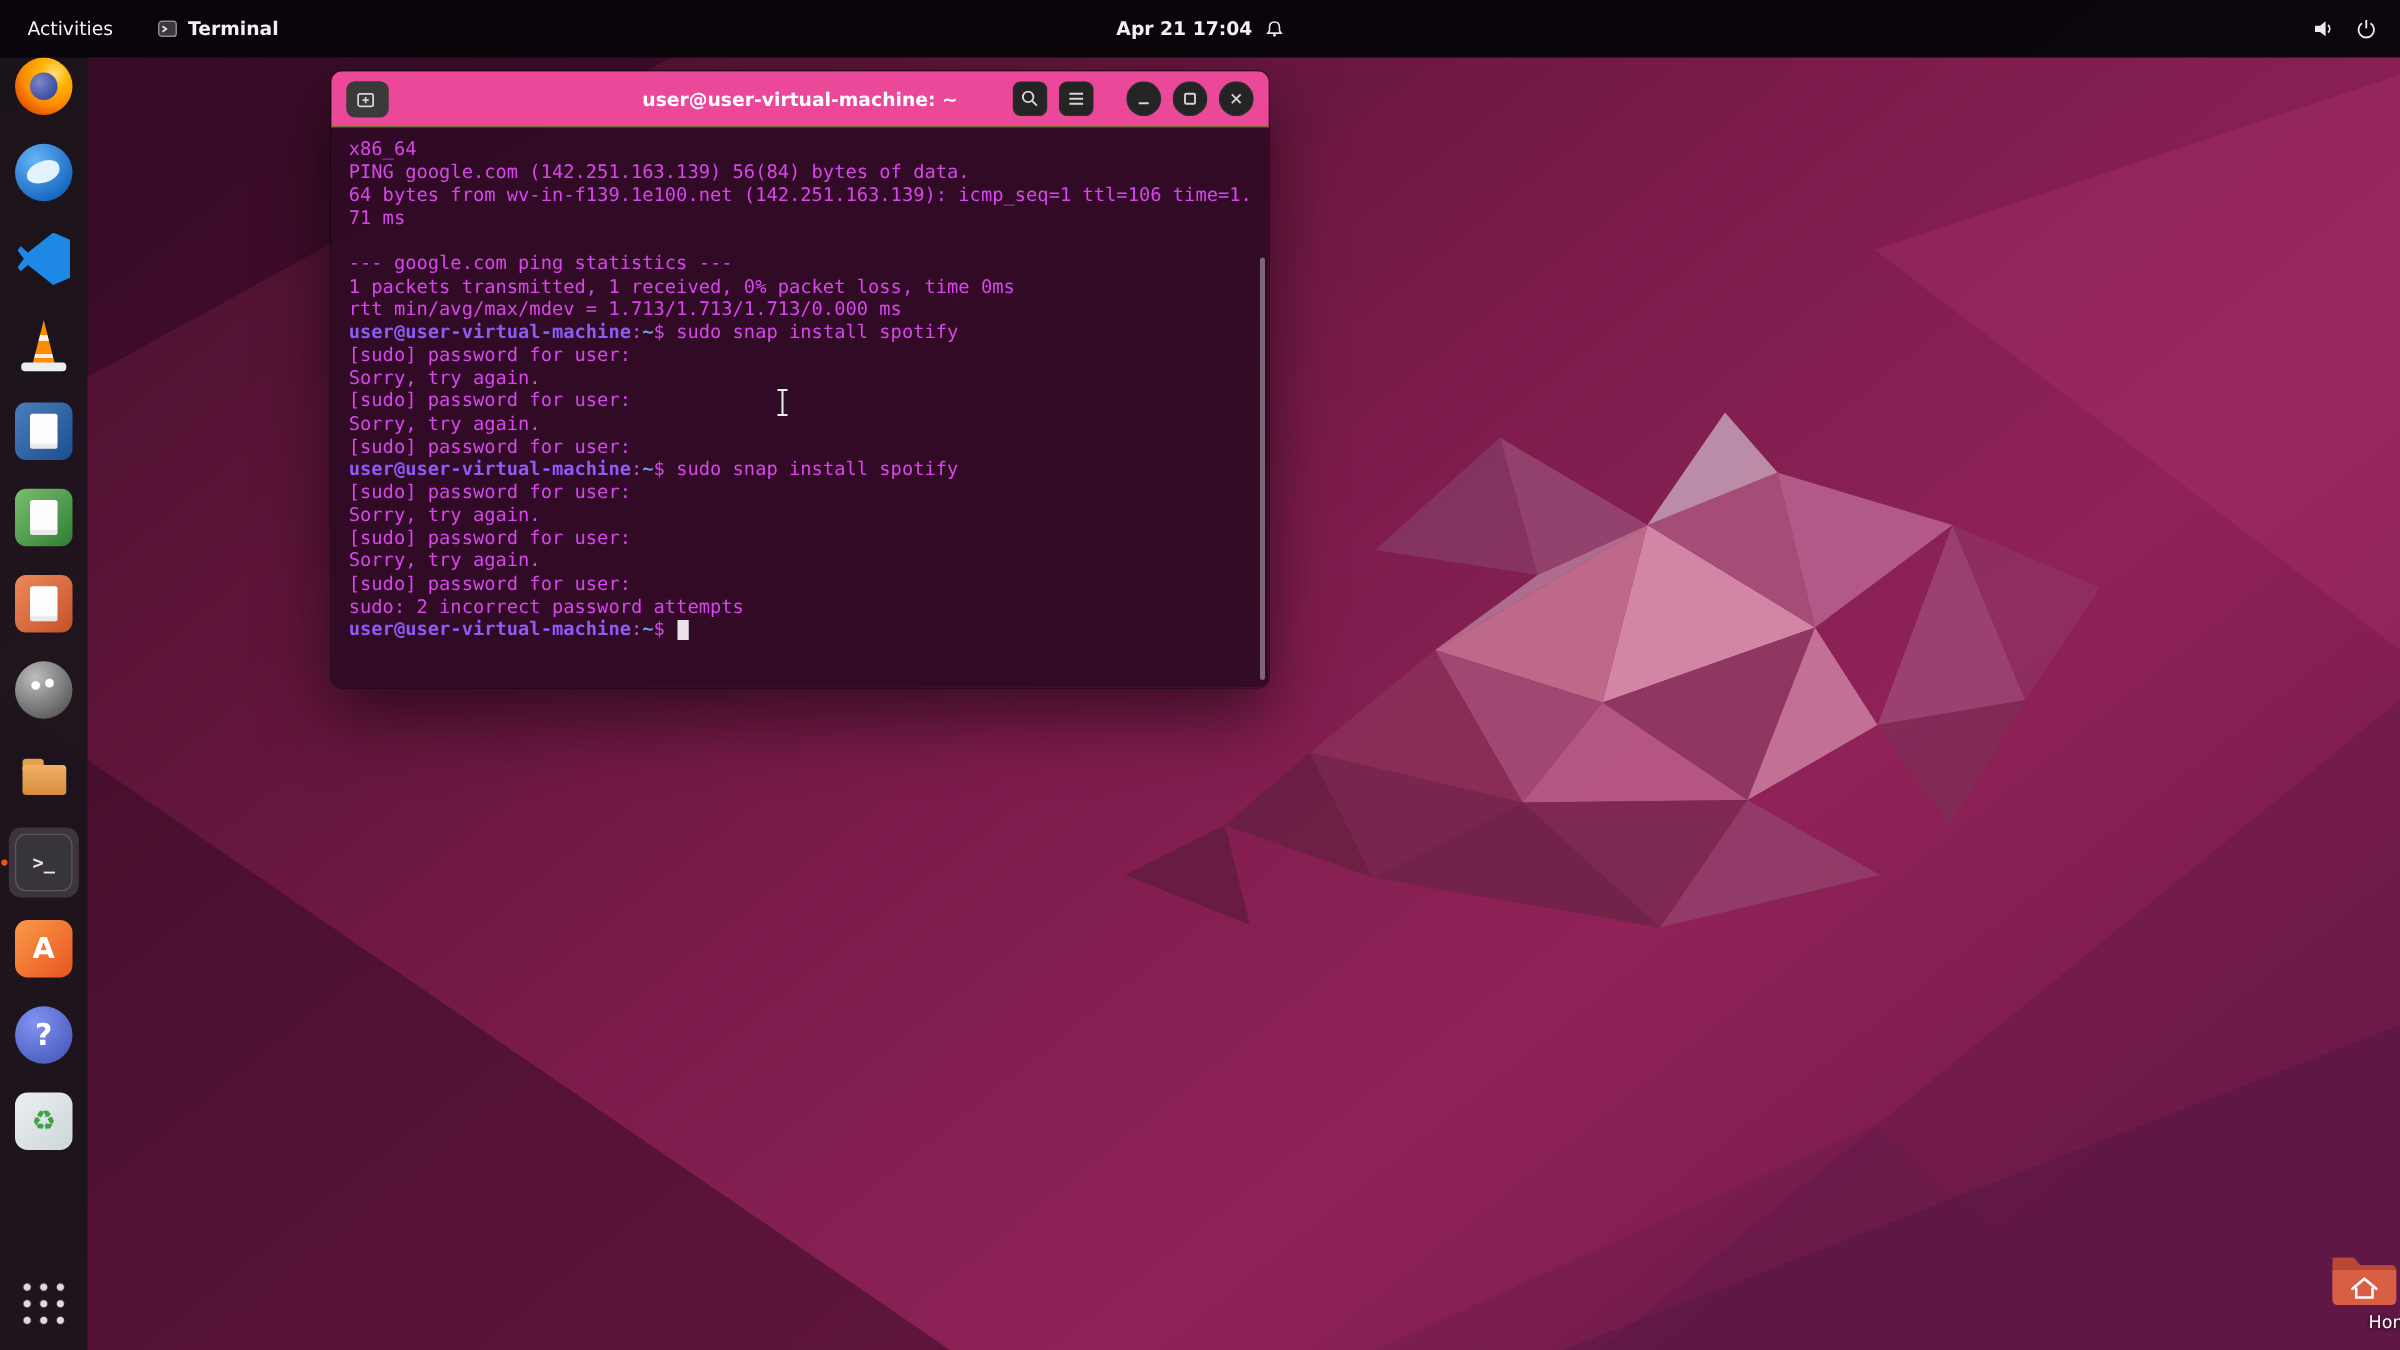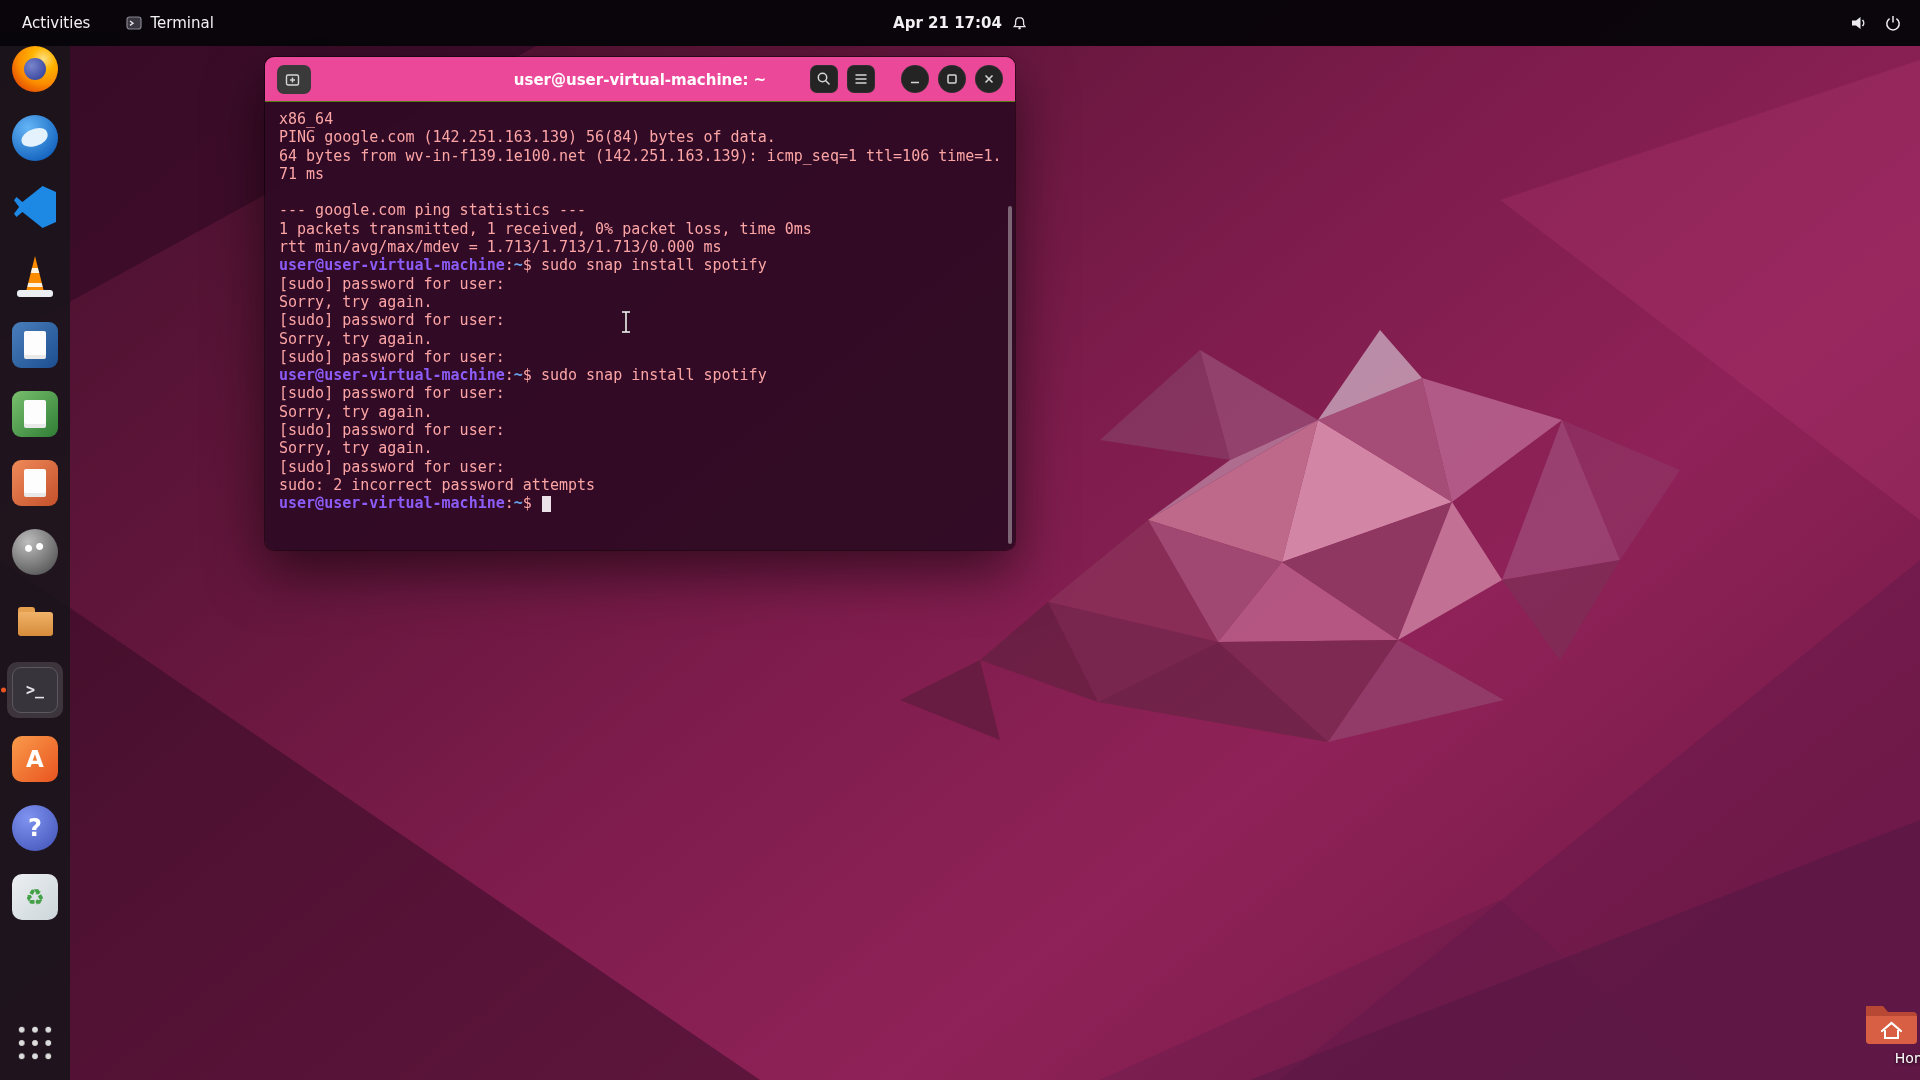--- a/index.html
+++ b/index.html
@@ -8,21 +8,21 @@
 
   
   .wallpaper { position:absolute; inset:0; z-index:0; }
   .wallpaper svg { display:block; width:100%; height:100%; }
 
   
   .top-bar { position:absolute; left:0; top:0; width:1920px; height:46px; z-index:50;
              background:rgba(7,5,9,0.97); color:#f2f0f2; display:flex; align-items:center;
              font-size:15px; }
   .activities { padding:0 22px; height:100%; display:flex; align-items:center; cursor:default; }
-  .focused-app { display:flex; align-items:center; gap:8px; margin-left:14px; font-weight:400; }
+  .focused-app { display:flex; align-items:center; gap:8px; margin-left:14px; font-weight:700; }
   .clock-group { position:absolute; left:50%; transform:translateX(-50%); display:flex;
                  align-items:center; gap:10px; font-weight:600; }
   .bar-right { margin-left:auto; display:flex; align-items:center; gap:16px; padding-right:18px; }
   .bar-icon { display:flex; align-items:center; }
 
   
   .dock { position:absolute; left:0; top:33px; bottom:0; width:70px; z-index:40;
           background:rgba(24,20,26,0.88); display:flex; flex-direction:column; align-items:center; }
   .dock-apps { display:flex; flex-direction:column; gap:13px; padding-top:8px; align-items:center; }
   .dock-item { width:56px; height:56px; border-radius:10px; position:relative;
@@ -101,21 +101,21 @@
   .hbtn.circ { border-radius:50%; }
   .newtab { position:absolute; left:12px; top:8px; width:34px; height:29px; border-radius:7px;
     background:#3a3a3a; display:flex; align-items:center; justify-content:center; }
   .header-right { position:absolute; right:12px; top:8px; display:flex; gap:9px; align-items:center; }
   .win-controls-gap { width:8px; }
 
   .term-body { position:relative; height:448px; background:rgba(48,10,36,0.965);
     padding:8px 6px 0 14px; font-family:"DejaVu Sans Mono","Liberation Mono",monospace;
     font-size:15px; line-height:18.3px; color:#f5f1f3; }
   .term-line { height:18.3px; white-space:pre; }
-  .seg-fg { color:#fca5a5; }
+  .seg-fg { color:#d946ef; }
   .seg-green { color:#8b5cf6; font-weight:700; }
   .seg-blue { color:#6aa2e8; font-weight:700; }
   .block-cursor { display:inline-block; width:9px; height:16px; background:#eae2e8;
     vertical-align:text-bottom; margin-left:1px; }
   .term-scrollbar { position:absolute; right:3px; top:104px; width:4px; height:338px;
     border-radius:2px; background:#b9b0b6; opacity:0.55; }
 
   
   .home-shortcut { position:absolute; left:1855px; top:998px; width:74px; z-index:5;
     display:flex; flex-direction:column; align-items:center; gap:4px; }

